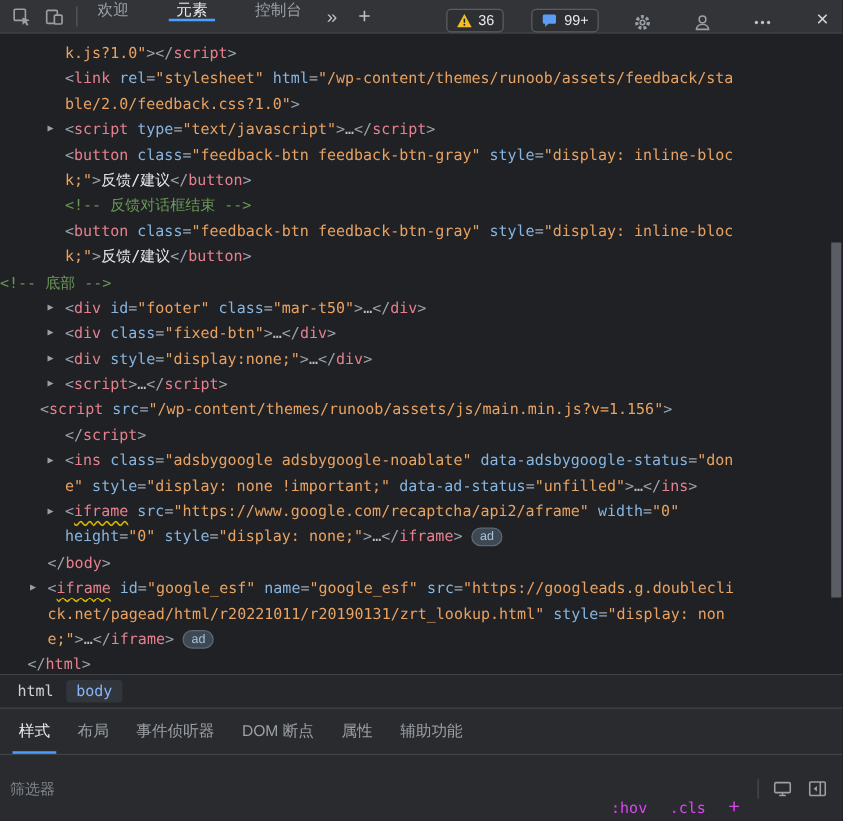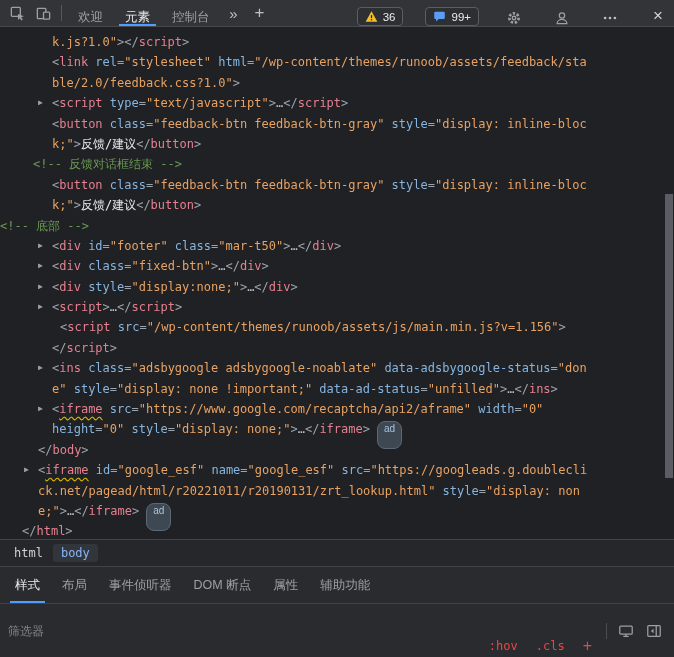--- a/index.html
+++ b/index.html
@@ -18,21 +18,21 @@
     background: #333438;
     border-bottom: 1px solid #47484c;
     display: flex; align-items: stretch;
     padding-left: 4px;
   }
   .tb-icon {
     width: 26px; display: flex; align-items: center; justify-content: center;
     color: #9aa0a6; cursor: pointer; font-size: 14px;
   }
   .tb-sep { width: 1px; height: 16px; background: #55585e; align-self: center; margin: 0 5px; }
-  .tabs { display: flex; align-items: flex-end; }
+  .tabs { display: flex; align-items: flex-start; gap: 16px; }
   .tab {
     padding: 0 11px; display: flex; align-items: center;
     color: #9aa0a6; font-size: 12.5px; position: relative; cursor: pointer; white-space: nowrap;
   }
   .tab.active { color: #e8eaed; }
   .tab.active::after {
     content: ""; position: absolute; left: 5px; right: 5px; bottom: 0;
     height: 2px; background: #4c9ffe;
   }
   .more-tabs { font-size: 15px; color: #bdc1c6; }
@@ -54,21 +54,21 @@
   .seg-punc     { color: #9ba3ad; }
   .seg-tag      { color: #e5808f; }
   .seg-tagwarn  { color: #e5808f; text-decoration: underline; text-decoration-style: wavy; text-decoration-color: #d6b600; text-underline-offset: 3px; }
   .seg-attr     { color: #85b5e0; }
   .seg-val      { color: #e8a262; }
   .seg-text     { color: #e8eaed; }
   .seg-comment  { color: #6a9955; }
   .seg-ellipsis { color: #bdc1c6; }
   .ad-badge {
     display: inline-block; margin-left: 7px; padding: 0 6px;
-    height: 28px; line-height: 14px; border-radius: 8px;
+    height: 15px; line-height: 14px; border-radius: 8px;
     background: #3d4852; border: 1px solid #5c6875; color: #aac3dc;
     font-size: 10px; font-family: "Liberation Sans", sans-serif; vertical-align: 1px;
     cursor: pointer;
   }
   .scrollbar { position: absolute; right: 0; top: 0; bottom: 0; width: 10px; }
   .thumb { position: absolute; left: 1px; width: 8px; top: 167px; height: 284px; background: #5a5e64; }
 
   
   .breadcrumb {
     flex: 0 0 27px; background: #26272a; border-top: 1px solid #404348;
@@ -97,21 +97,21 @@
   .filter-bar {
     flex: 0 0 44px; background: #2a2b2e; border-top: 1px solid #404348;
     display: flex; align-items: center; gap: 4px; padding: 0 8px;
   }
   .filter-input {
     flex: 1 1 auto; background: transparent; border: none; outline: none;
     color: #14b8a6; font-size: 12px; font-family: "Liberation Sans", sans-serif;
   }
   .filter-input::placeholder { color: #7f868d; }
   .fb-btn {
-    background: none; border: none; color: #ef4444; cursor: pointer;
+    background: none; border: none; color: #d946ef; cursor: pointer;
     font-size: 12px; padding: 2px 7px; font-family: "DejaVu Sans Mono", monospace; margin-top: 31px;
   }
   .fb-plus { font-size: 16px; font-family: "Liberation Sans", sans-serif; }
   .fb-sep { width: 1px; height: 16px; background: #4a4d52; margin: 0 3px; }
   .fb-icon { width: 24px; height: 24px; display: flex; align-items: center; justify-content: center; color: #9aa0a6; cursor: pointer; }
 </style>
 </head>
 <body>
 
 <div class="devtools">
@@ -181,29 +181,29 @@
   </header>
 
   <main class="tree-wrap">
     <div class="tree">
         <div class="tree-line" style="padding-left: 52px;"><span class="seg-val">k.js?1.0"</span><span class="seg-punc">&gt;&lt;/</span><span class="seg-tag">script</span><span class="seg-punc">&gt;</span></div>
         <div class="tree-line" style="padding-left: 52px;"><span class="seg-punc">&lt;</span><span class="seg-tag">link</span><span class="seg-attr"> rel</span><span class="seg-punc">=</span><span class="seg-val">"stylesheet"</span><span class="seg-attr"> html</span><span class="seg-punc">=</span><span class="seg-val">"/wp-content/themes/runoob/assets/feedback/sta</span></div>
         <div class="tree-line" style="padding-left: 52px;"><span class="seg-val">ble/2.0/feedback.css?1.0"</span><span class="seg-punc">&gt;</span></div>
         <div class="tree-line" style="padding-left: 52px;"><span class="arrow" style="left: 38px;">▶</span><span class="seg-punc">&lt;</span><span class="seg-tag">script</span><span class="seg-attr"> type</span><span class="seg-punc">=</span><span class="seg-val">"text/javascript"</span><span class="seg-punc">&gt;</span><span class="seg-ellipsis">…</span><span class="seg-punc">&lt;/</span><span class="seg-tag">script</span><span class="seg-punc">&gt;</span></div>
         <div class="tree-line" style="padding-left: 52px;"><span class="seg-punc">&lt;</span><span class="seg-tag">button</span><span class="seg-attr"> class</span><span class="seg-punc">=</span><span class="seg-val">"feedback-btn feedback-btn-gray"</span><span class="seg-attr"> style</span><span class="seg-punc">=</span><span class="seg-val">"display: inline-bloc</span></div>
         <div class="tree-line" style="padding-left: 52px;"><span class="seg-val">k;"</span><span class="seg-punc">&gt;</span><span class="seg-text">反馈/建议</span><span class="seg-punc">&lt;/</span><span class="seg-tag">button</span><span class="seg-punc">&gt;</span></div>
-        <div class="tree-line" style="padding-left: 33px;"><span class="seg-comment">&lt;!-- 反馈对话框结束 --&gt;</span></div>
+        <div class="tree-line" style="padding-left: 52px;"><span class="seg-comment">&lt;!-- 反馈对话框结束 --&gt;</span></div>
         <div class="tree-line" style="padding-left: 52px;"><span class="seg-punc">&lt;</span><span class="seg-tag">button</span><span class="seg-attr"> class</span><span class="seg-punc">=</span><span class="seg-val">"feedback-btn feedback-btn-gray"</span><span class="seg-attr"> style</span><span class="seg-punc">=</span><span class="seg-val">"display: inline-bloc</span></div>
         <div class="tree-line" style="padding-left: 52px;"><span class="seg-val">k;"</span><span class="seg-punc">&gt;</span><span class="seg-text">反馈/建议</span><span class="seg-punc">&lt;/</span><span class="seg-tag">button</span><span class="seg-punc">&gt;</span></div>
         <div class="tree-line" style=""><span class="seg-comment">&lt;!-- 底部 --&gt;</span></div>
         <div class="tree-line" style="padding-left: 52px;"><span class="arrow" style="left: 38px;">▶</span><span class="seg-punc">&lt;</span><span class="seg-tag">div</span><span class="seg-attr"> id</span><span class="seg-punc">=</span><span class="seg-val">"footer"</span><span class="seg-attr"> class</span><span class="seg-punc">=</span><span class="seg-val">"mar-t50"</span><span class="seg-punc">&gt;</span><span class="seg-ellipsis">…</span><span class="seg-punc">&lt;/</span><span class="seg-tag">div</span><span class="seg-punc">&gt;</span></div>
         <div class="tree-line" style="padding-left: 52px;"><span class="arrow" style="left: 38px;">▶</span><span class="seg-punc">&lt;</span><span class="seg-tag">div</span><span class="seg-attr"> class</span><span class="seg-punc">=</span><span class="seg-val">"fixed-btn"</span><span class="seg-punc">&gt;</span><span class="seg-ellipsis">…</span><span class="seg-punc">&lt;/</span><span class="seg-tag">div</span><span class="seg-punc">&gt;</span></div>
         <div class="tree-line" style="padding-left: 52px;"><span class="arrow" style="left: 38px;">▶</span><span class="seg-punc">&lt;</span><span class="seg-tag">div</span><span class="seg-attr"> style</span><span class="seg-punc">=</span><span class="seg-val">"display:none;"</span><span class="seg-punc">&gt;</span><span class="seg-ellipsis">…</span><span class="seg-punc">&lt;/</span><span class="seg-tag">div</span><span class="seg-punc">&gt;</span></div>
         <div class="tree-line" style="padding-left: 52px;"><span class="arrow" style="left: 38px;">▶</span><span class="seg-punc">&lt;</span><span class="seg-tag">script</span><span class="seg-punc">&gt;</span><span class="seg-ellipsis">…</span><span class="seg-punc">&lt;/</span><span class="seg-tag">script</span><span class="seg-punc">&gt;</span></div>
-        <div class="tree-line" style="padding-left: 60px;"><span class="seg-punc">&lt;</span><span class="seg-tag">script</span><span class="seg-attr"> src</span><span class="seg-punc">=</span><span class="seg-val">"/wp-content/themes/runoob/assets/js/main.min.js?v=1.156"</span><span class="seg-punc">&gt;</span></div>
+        <div class="tree-line" style="padding-left: 32px;"><span class="seg-punc">&lt;</span><span class="seg-tag">script</span><span class="seg-attr"> src</span><span class="seg-punc">=</span><span class="seg-val">"/wp-content/themes/runoob/assets/js/main.min.js?v=1.156"</span><span class="seg-punc">&gt;</span></div>
         <div class="tree-line" style="padding-left: 52px;"><span class="seg-punc">&lt;/</span><span class="seg-tag">script</span><span class="seg-punc">&gt;</span></div>
         <div class="tree-line" style="padding-left: 52px;"><span class="arrow" style="left: 38px;">▶</span><span class="seg-punc">&lt;</span><span class="seg-tag">ins</span><span class="seg-attr"> class</span><span class="seg-punc">=</span><span class="seg-val">"adsbygoogle adsbygoogle-noablate"</span><span class="seg-attr"> data-adsbygoogle-status</span><span class="seg-punc">=</span><span class="seg-val">"don</span></div>
         <div class="tree-line" style="padding-left: 52px;"><span class="seg-val">e"</span><span class="seg-attr"> style</span><span class="seg-punc">=</span><span class="seg-val">"display: none !important;"</span><span class="seg-attr"> data-ad-status</span><span class="seg-punc">=</span><span class="seg-val">"unfilled"</span><span class="seg-punc">&gt;</span><span class="seg-ellipsis">…</span><span class="seg-punc">&lt;/</span><span class="seg-tag">ins</span><span class="seg-punc">&gt;</span></div>
         <div class="tree-line" style="padding-left: 52px;"><span class="arrow" style="left: 38px;">▶</span><span class="seg-punc">&lt;</span><span class="seg-tagwarn">iframe</span><span class="seg-attr"> src</span><span class="seg-punc">=</span><span class="seg-val">"https://www.google.com/recaptcha/api2/aframe"</span><span class="seg-attr"> width</span><span class="seg-punc">=</span><span class="seg-val">"0"</span></div>
         <div class="tree-line" style="padding-left: 52px;"><span class="seg-attr">height</span><span class="seg-punc">=</span><span class="seg-val">"0"</span><span class="seg-attr"> style</span><span class="seg-punc">=</span><span class="seg-val">"display: none;"</span><span class="seg-punc">&gt;</span><span class="seg-ellipsis">…</span><span class="seg-punc">&lt;/</span><span class="seg-tag">iframe</span><span class="seg-punc">&gt;</span><span class="ad-badge">ad</span></div>
         <div class="tree-line" style="padding-left: 38px;"><span class="seg-punc">&lt;/</span><span class="seg-tag">body</span><span class="seg-punc">&gt;</span></div>
         <div class="tree-line" style="padding-left: 38px;"><span class="arrow" style="left: 24px;">▶</span><span class="seg-punc">&lt;</span><span class="seg-tagwarn">iframe</span><span class="seg-attr"> id</span><span class="seg-punc">=</span><span class="seg-val">"google_esf"</span><span class="seg-attr"> name</span><span class="seg-punc">=</span><span class="seg-val">"google_esf"</span><span class="seg-attr"> src</span><span class="seg-punc">=</span><span class="seg-val">"https://googleads.g.doublecli</span></div>
         <div class="tree-line" style="padding-left: 38px;"><span class="seg-val">ck.net/pagead/html/r20221011/r20190131/zrt_lookup.html"</span><span class="seg-attr"> style</span><span class="seg-punc">=</span><span class="seg-val">"display: non</span></div>
         <div class="tree-line" style="padding-left: 38px;"><span class="seg-val">e;"</span><span class="seg-punc">&gt;</span><span class="seg-ellipsis">…</span><span class="seg-punc">&lt;/</span><span class="seg-tag">iframe</span><span class="seg-punc">&gt;</span><span class="ad-badge">ad</span></div>
         <div class="tree-line" style="padding-left: 22px;"><span class="seg-punc">&lt;/</span><span class="seg-tag">html</span><span class="seg-punc">&gt;</span></div>

